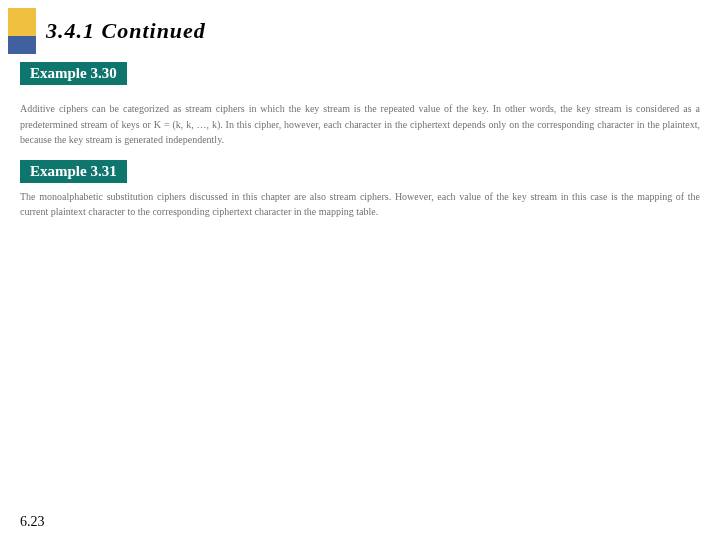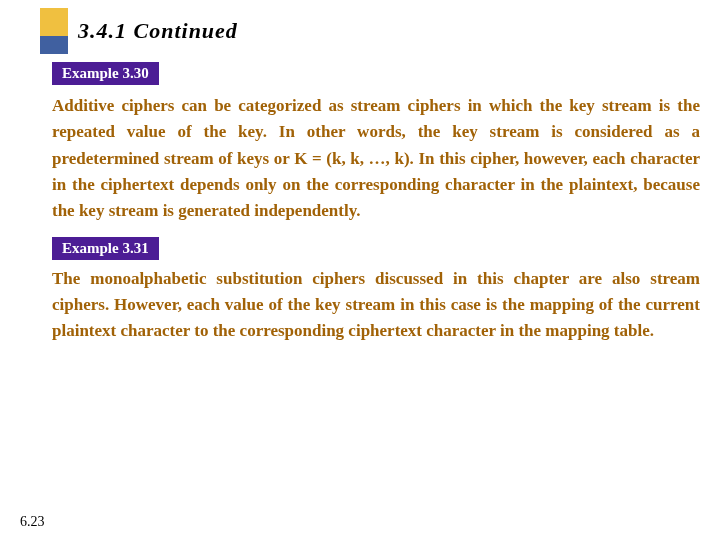--- a/index.html
+++ b/index.html
@@ -15,21 +15,20 @@
       font-family: 'Times New Roman', Times, serif;
       overflow: hidden;
       position: relative;
     }
 
     .page-container {
       width: 720px;
       height: 540px;
       position: relative;
       background: #ffffff;
-      padding-left: 32px;
     }
 
     
     .header {
       display: flex;
       align-items: center;
       padding: 8px 16px 8px 8px;
       gap: 0px;
       position: relative;
     }
@@ -61,45 +60,44 @@
     }
 
     
     .content {
       padding: 0px 20px 10px 20px;
     }
 
     
     .example-box {
       display: inline-block;
-      background-color: #4c1d95;
+      background-color: #0f766e;
       color: #ffffff;
       font-size: 15px;
       font-weight: bold;
       padding: 3px 10px;
-      margin-bottom: 8px;
+      margin-bottom: 16px;
     }
 
     .example-box-31 {
       display: inline-block;
-      background-color: #4c1d95;
+      background-color: #0f766e;
       color: #ffffff;
       font-size: 15px;
       font-weight: bold;
       padding: 3px 10px;
       margin-bottom: 6px;
     }
 
     .paragraph {
-      font-size: 17px;
+      font-size: 10px;
       line-height: 1.55;
-      color: #a16207;
+      color: #737373;
       text-align: justify;
       margin-bottom: 12px;
-      font-weight: bold;
     }
 
     .footer-label {
       position: absolute;
       bottom: 10px;
       left: 20px;
       font-size: 14px;
       color: #000000;
     }
   </style>

